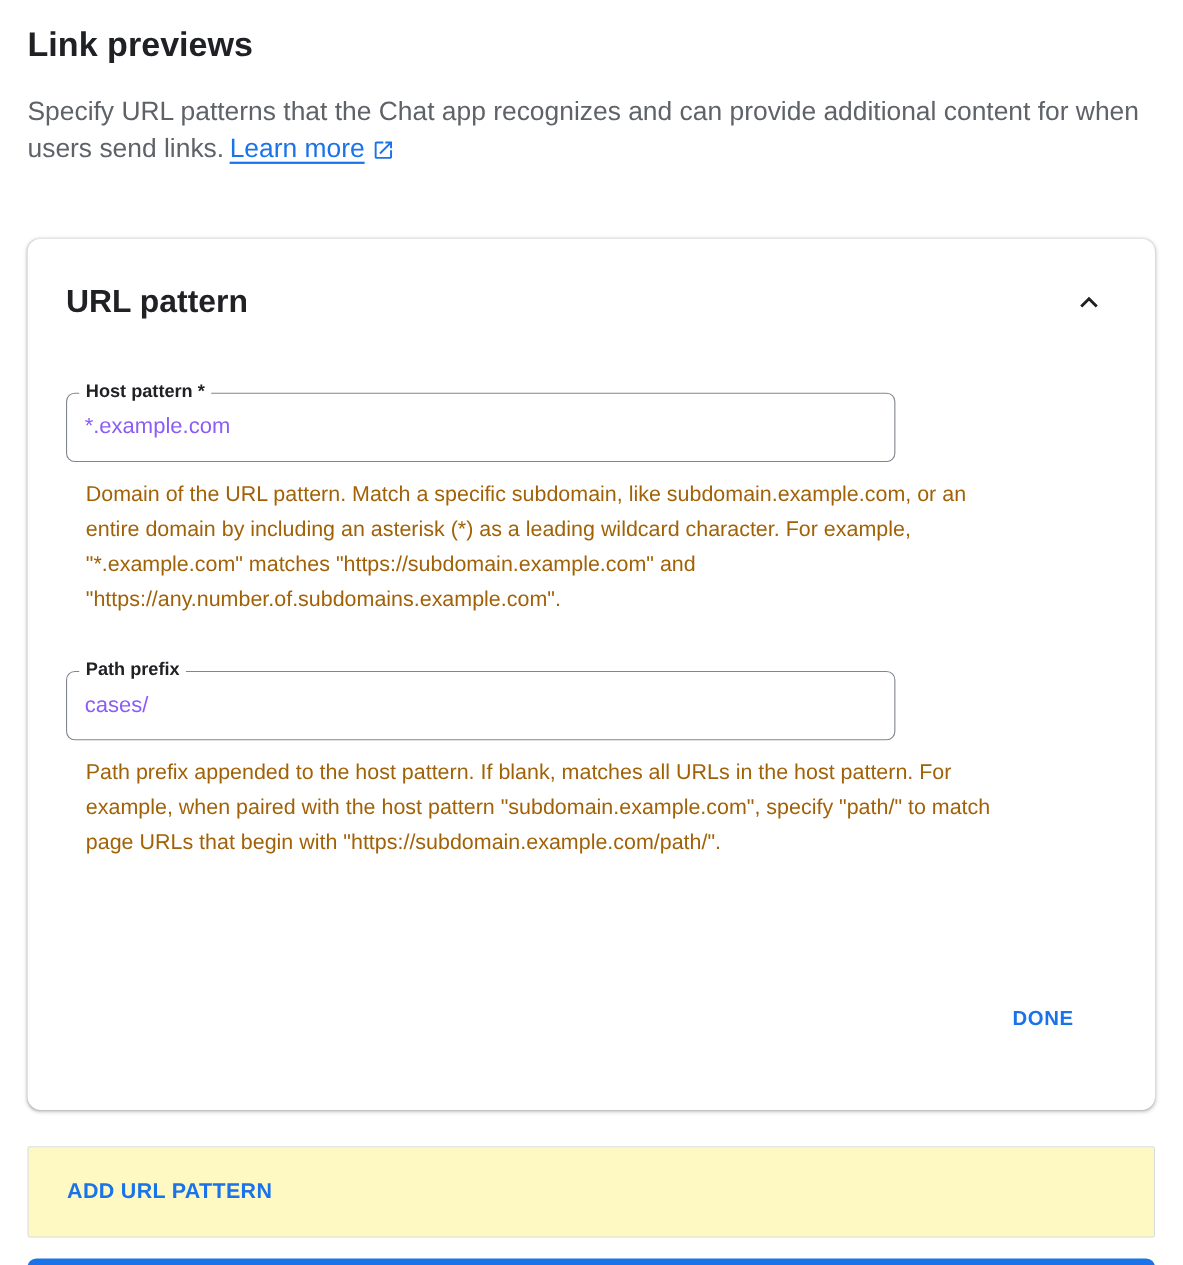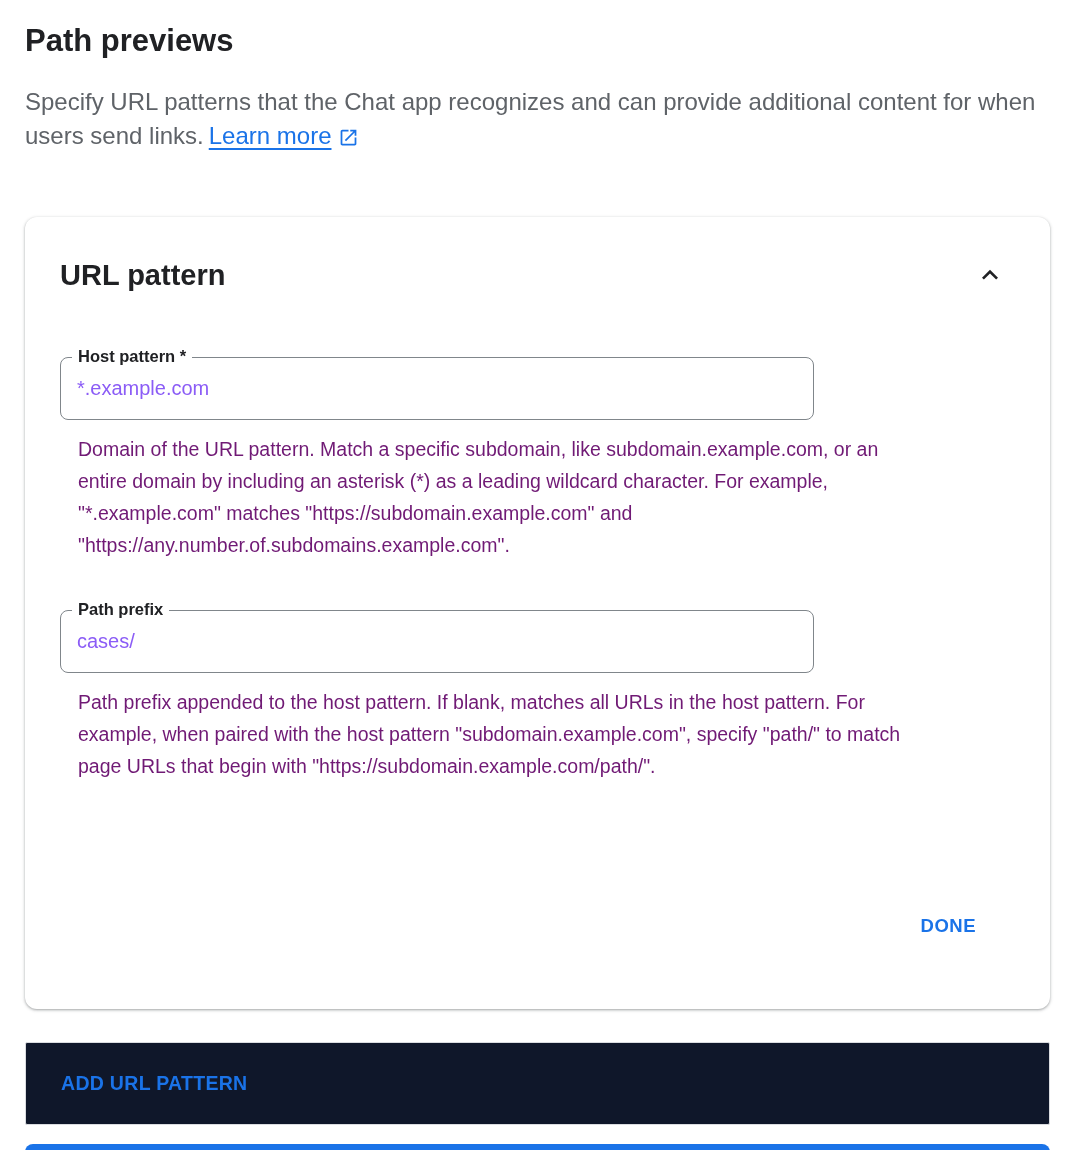--- a/index.html
+++ b/index.html
@@ -35,46 +35,46 @@
   .text-field input{
     width:100%;height:63px;box-sizing:border-box;border:1px solid #80868b;border-radius:8px;
     font-size:20px;font-family:"Liberation Sans",sans-serif;color:#8b5cf6;
     padding:0 16px;background:#fff;outline:none;
   }
   .field-label{
     position:absolute;top:-13px;left:12px;background:#fff;padding:0 6px;
     font-size:16.5px;font-weight:700;color:#202124;line-height:24px;
   }
   .helper{
-    margin:13px 0 0 18px;width:840px;font-size:19.5px;line-height:32px;color:#701a75;
+    margin:13px 0 0 18px;width:840px;font-size:19.5px;line-height:32px;color:#a16207;
   }
 
   .card-actions{margin-top:auto;display:flex;justify-content:flex-end;}
   .text-btn{
     background:none;border:none;cursor:pointer;font-family:"Liberation Sans",sans-serif;
     color:#1a73e8;font-weight:700;border-radius:4px;
   }
   .done-btn{font-size:18.5px;letter-spacing:.5px;padding:8px 12px;margin-right:26px;}
 
   .add-card{
-    margin-top:33px;width:1025px;height:83px;box-sizing:border-box;background:#0f172a;
+    margin-top:33px;width:1025px;height:83px;box-sizing:border-box;background:#fef9c3;
     border:1px solid #dadce0;border-radius:2px;display:flex;align-items:center;padding-left:23px;
   }
   .add-btn{font-size:19.5px;letter-spacing:.3px;padding:10px 12px;}
 
   .bottom-bar{
     margin-top:19px;width:1025px;height:12px;background:#1a73e8;border-radius:8px 8px 0 0;
   }
 </style>
 </head>
 <body>
 
 <div class="page">
 
-  <h1 class="page-title">Path previews</h1>
+  <h1 class="page-title">Link previews</h1>
 
   <p class="intro"><span>Specify URL patterns that the Chat app recognizes and can provide additional content for when users send links.</span><a class="learn-more">Learn more</a><svg class="ext-icon" viewBox="0 0 24 24">
         <path d="M19 19H5V5h7V3H5c-1.11 0-2 .9-2 2v14c0 1.1.89 2 2 2h14c1.1 0 2-.9 2-2v-7h-2v7zM14 3v2h3.59l-9.83 9.83 1.41 1.41L19 6.41V10h2V3h-7z"></path>
       </svg></p>
 
   <section class="card">
 
     <div class="card-header">
       <h2 class="card-title">URL pattern</h2>
       <button class="collapse-btn" aria-label="Collapse">

